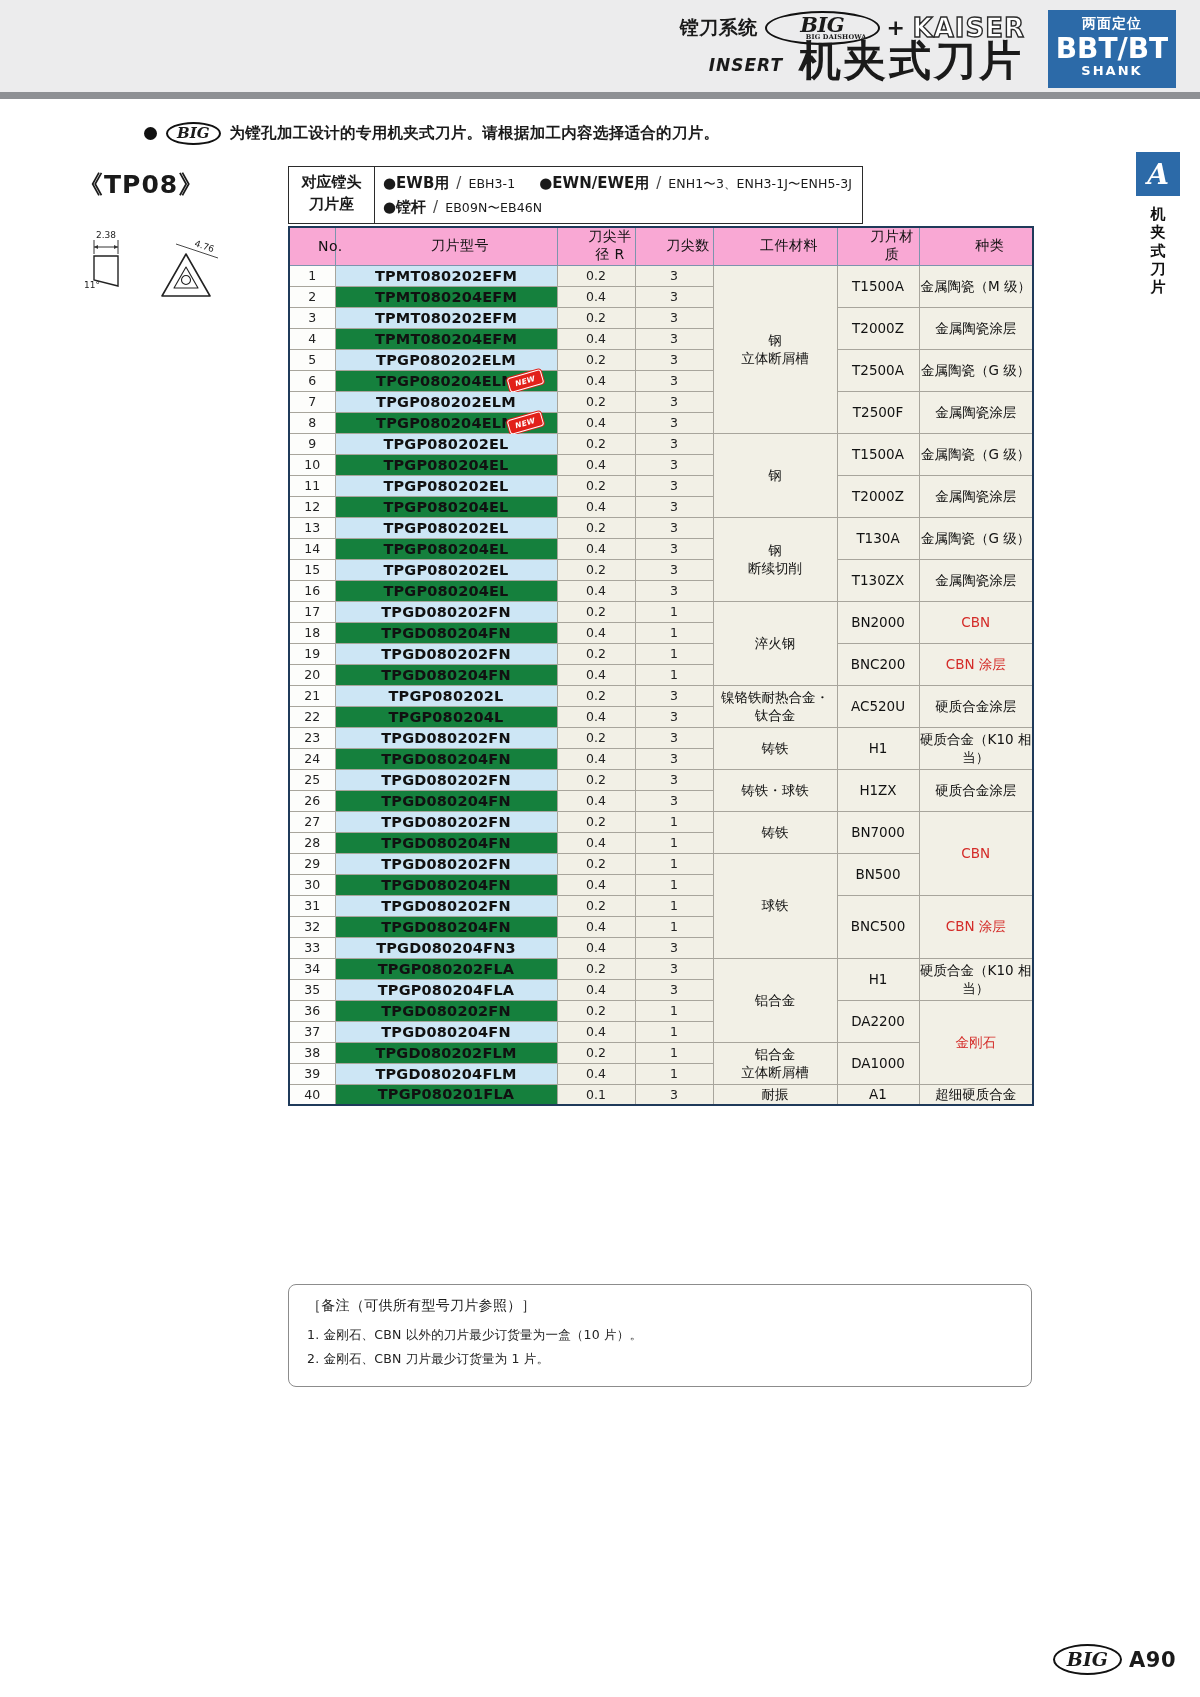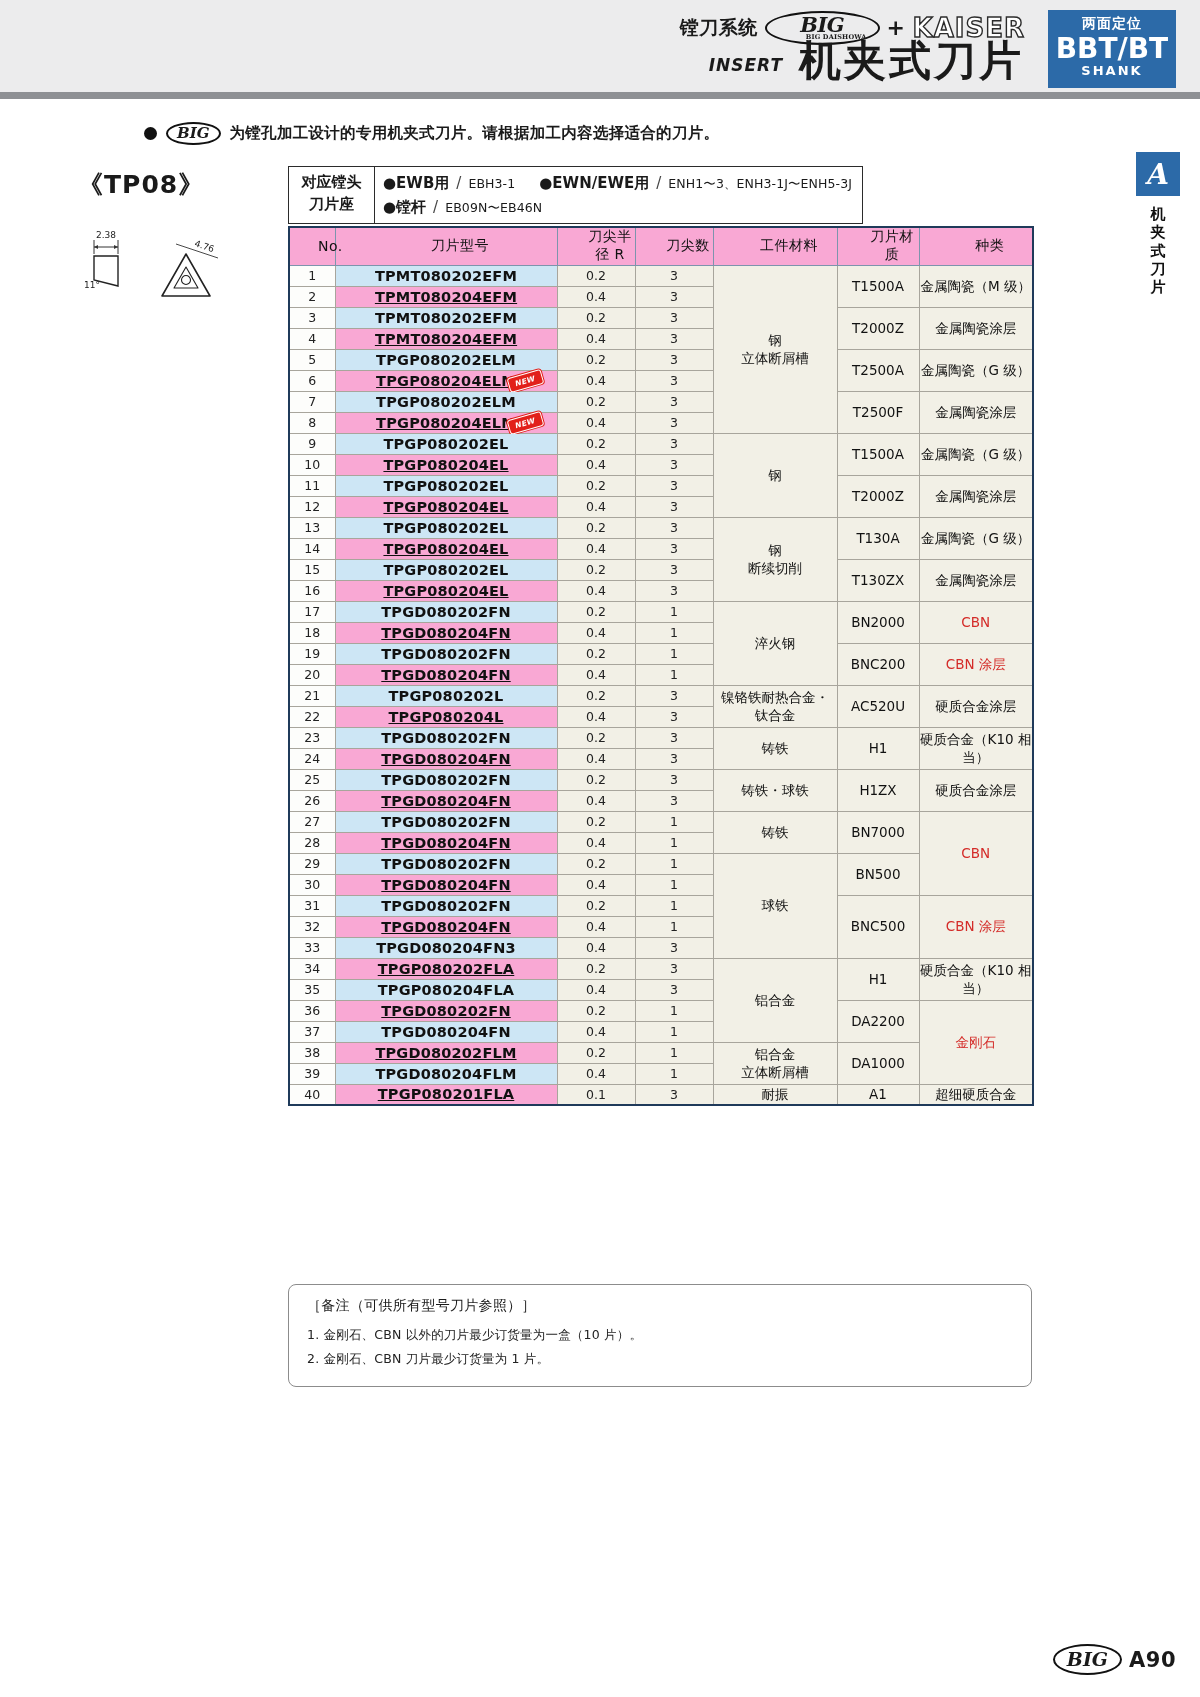--- a/index.html
+++ b/index.html
@@ -106,21 +106,21 @@
   th.c-n { width:78px; }
   th.c-mat { width:124px; }
   th.c-grade { width:82px; }
   th.c-kind { width:114px; }
   td.no { background:#fdfdfb; text-align:center; height:21px; font-size:12.5px; color:#222; }
   td.model {
     background:#cde6f5; text-align:center; font-weight:bold; font-size:14.5px;
     letter-spacing:.2px; color:#111; position:relative;
     border-left:2.2px solid #1f3a5a; border-right:2.2px solid #1f3a5a;
   }
-  td.model.alt { background:#f9a8d4;text-decoration:underline; }
+  td.model.alt { background:#15803d; }
   td.rv, td.nv { background:#f2f0e6; text-align:center; font-size:12.5px; color:#222; }
   td.mat, td.grade, td.kind { background:#f2f0e6; text-align:center; font-size:13.5px; color:#111; line-height:1.35; }
   td.kind { font-size:13.5px; }
   td.kind.red, td.grade.red { color:#d42b28; }
   .newbadge {
     position:absolute; right:14px; top:50%; transform:translateY(-50%) rotate(-16deg);
     background:#e2201a; color:#fff; font-size:7.5px; font-weight:bold;
     font-style:italic; padding:2px 6px; border-radius:3px; letter-spacing:.3px;
     border:1px solid #fff; box-shadow:0 0 0 1px #e2201a;
   }

